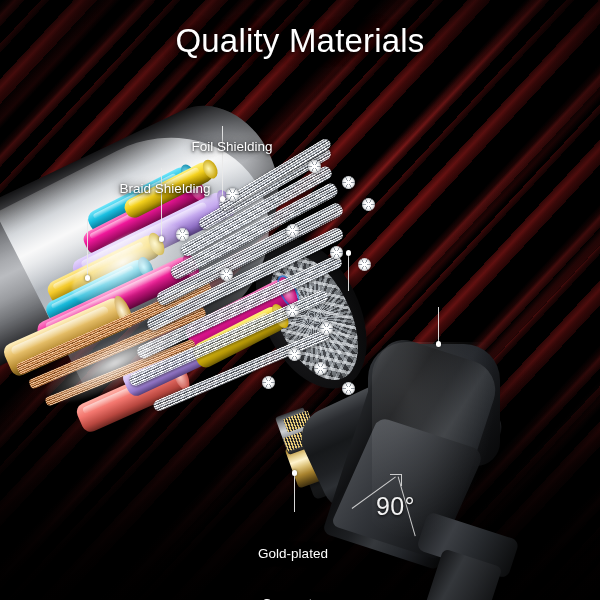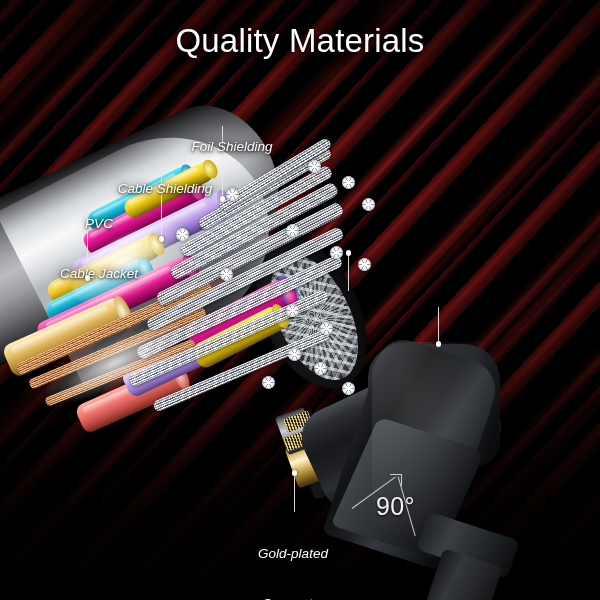--- a/index.html
+++ b/index.html
@@ -69,21 +69,21 @@
   
   .label {
     position:absolute;
     color:#ffffff;
     font-size:13.5px;
     line-height:16.5px;
     white-space:pre;
     text-shadow:0 1px 3px rgba(0,0,0,.95), 0 0 8px rgba(0,0,0,.8);
     z-index:42;
   }
-  .label.center { text-align:center; transform:translateX(-50%);font-style:italic; }
+  .label.center { text-align:center; transform:translateX(-50%); }
 
   .leader {
     position:absolute;
     background:#e9e9e9;
     width:1.3px;
     z-index:41;
     opacity:.92;
   }
   .dot {
     position:absolute;
@@ -513,29 +513,25 @@
     <div class="cn-elbow"></div>
     <div class="cn-vert"></div>
     <div class="cn-face"></div>
     <div class="cn-collar"></div>
     <div class="cn-tail"></div>
     <div class="cn-shade"></div>
   </div>
 
   <div class="title">Quality Materials</div>
 
-  <div class="label center" style="left:99px; top:183px;">
-    <div>PVC</div>
-    <div>Cable Jacket</div>
-  </div>
   <div class="leader" style="left:87px; top:219px; height:58px;"></div>
   <div class="dot" style="left:84.5px; top:275px;"></div>
 
   <div class="label center" style="left:165px; top:148px;">
-    <div>Cable Shielding</div>
+    <div>Braid Shielding</div>
   </div>
   <div class="leader" style="left:161px; top:168px; height:70px;"></div>
   <div class="dot" style="left:158.5px; top:236px;"></div>
 
   <div class="label center" style="left:232px; top:106px;">
     <div>Foil Shielding</div>
   </div>
   <div class="leader" style="left:222px; top:126px; height:72px;"></div>
   <div class="dot" style="left:219.5px; top:196px;"></div>
 

